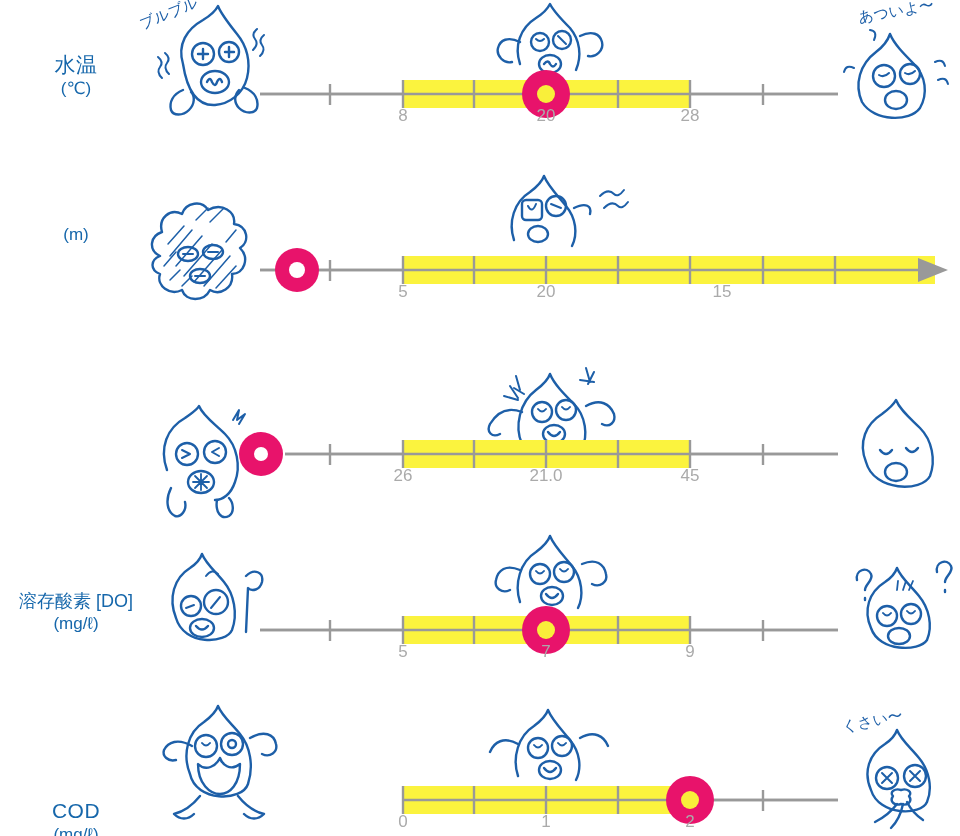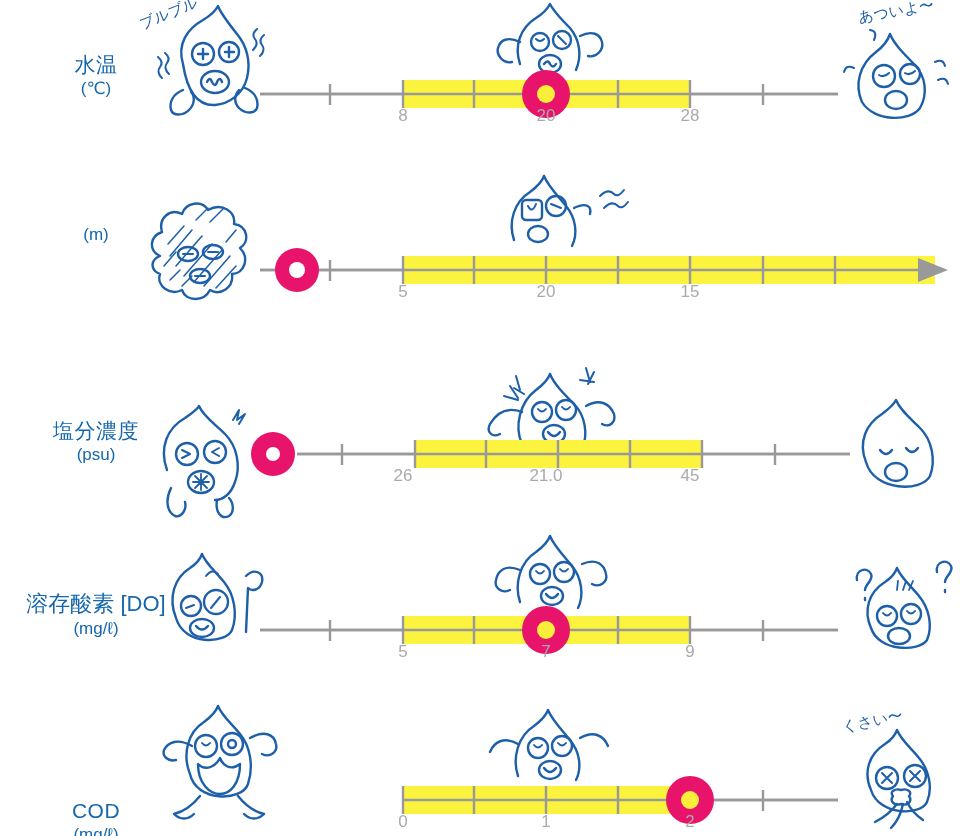--- a/index.html
+++ b/index.html
@@ -28,29 +28,28 @@
   }
 
   
   .label-col {
     position: absolute;
     left: 0;
     width: 152px;
     text-align: center;
     color: #1667ab;
     line-height: 1.25;
-    padding-left: 20px;
   }
   .label-main {
     font-size: 21px;
     letter-spacing: 0.5px;
     white-space: nowrap;
   }
   .label-main.small {
-    font-size: 22px;
+    font-size: 18px;
     letter-spacing: 0px;
   }
   .label-unit {
     font-size: 17px;
     white-space: nowrap;
   }
 
   
   .doodle {
     position: absolute;
@@ -240,30 +239,26 @@
           <line x1="835" y1="18" x2="835" y2="46"></line>
         </g>
         <polygon points="918,20 948,32 918,44" fill="#999999"></polygon>
         <g>
           <circle cx="297" cy="32" r="22" fill="#e8136b"></circle>
           <circle cx="297" cy="32" r="8" fill="#ffffff"></circle>
         </g>
       </svg>
       <div class="tick-label" style="left:403px; top:44px;">5</div>
       <div class="tick-label" style="left:546px; top:44px;">20</div>
-      <div class="tick-label" style="left:690px; top:44px;">15</div>
+      <div class="tick-label" style="left:722px; top:44px;">15</div>
     </div>
   </div>
 
   <div class="row" style="top:350px; height:170px;">
 
-    <div class="label-col" style="top:68px;">
-      <div class="label-main">塩分濃度</div>
-      <div class="label-unit">(psu)</div>
-    </div>
 
     <div class="doodle" style="left:145px; top:54px;">
       <svg width="120" height="120" viewBox="0 0 120 120">
         <g fill="none" stroke="#1d5fa8" stroke-width="2.4" stroke-linecap="round" stroke-linejoin="round">
           <path d="M22 66 C14 44 22 24 40 14 C48 8 52 6 54 2 C58 12 70 20 80 30 C92 42 96 62 90 78 C86 90 78 96 70 96"></path>
           <circle cx="42" cy="50" r="11"></circle>
           <path d="M37 46 l8 4 l-8 4" stroke-width="2"></path>
           <circle cx="70" cy="48" r="11"></circle>
           <path d="M74 44 l-7 4 l7 4" stroke-width="2"></path>
           <ellipse cx="56" cy="78" rx="13" ry="11"></ellipse>
@@ -297,21 +292,21 @@
       <svg width="110" height="106" viewBox="0 0 110 106">
         <g fill="none" stroke="#1d5fa8" stroke-width="2.4" stroke-linecap="round" stroke-linejoin="round">
           <path d="M18 64 C10 44 18 26 34 16 C42 10 46 6 48 2 C52 12 62 20 72 30 C84 42 88 62 82 78 C74 94 26 94 18 64 Z"></path>
           <path d="M32 52 q6 8 12 0" stroke-width="2.4"></path>
           <path d="M58 50 q6 8 12 0" stroke-width="2.4"></path>
           <ellipse cx="48" cy="74" rx="11" ry="9"></ellipse>
         </g>
       </svg>
     </div>
 
-    <div class="scale" style="left:0; top:72px; width:948px;padding-left:12px;">
+    <div class="scale" style="left:0; top:72px; width:948px;">
       <svg width="960" height="60" viewBox="0 0 960 60">
         <line x1="285" y1="32" x2="838" y2="32" stroke="#999999" stroke-width="2.4"></line>
         <rect x="403" y="18" width="287" height="28" fill="#fbf33e"></rect>
         <line x1="285" y1="32" x2="838" y2="32" stroke="#999999" stroke-width="2.4"></line>
         <g stroke="#999999" stroke-width="2.4">
           <line x1="330" y1="22" x2="330" y2="43"></line>
           <line x1="403" y1="18" x2="403" y2="46"></line>
           <line x1="474" y1="18" x2="474" y2="46"></line>
           <line x1="546" y1="18" x2="546" y2="46"></line>
           <line x1="618" y1="18" x2="618" y2="46"></line>

